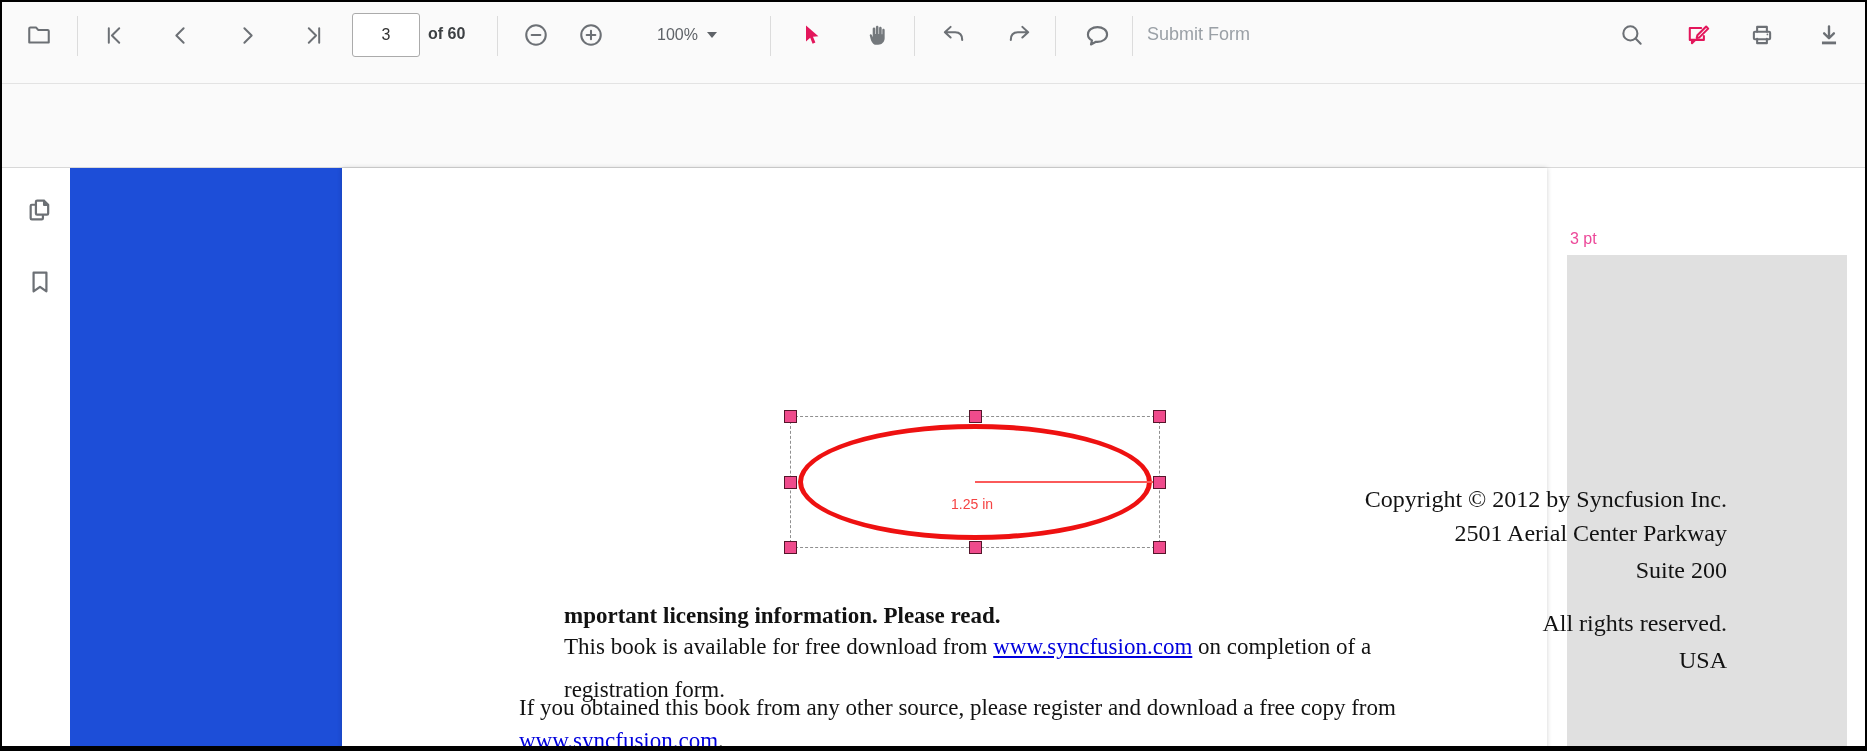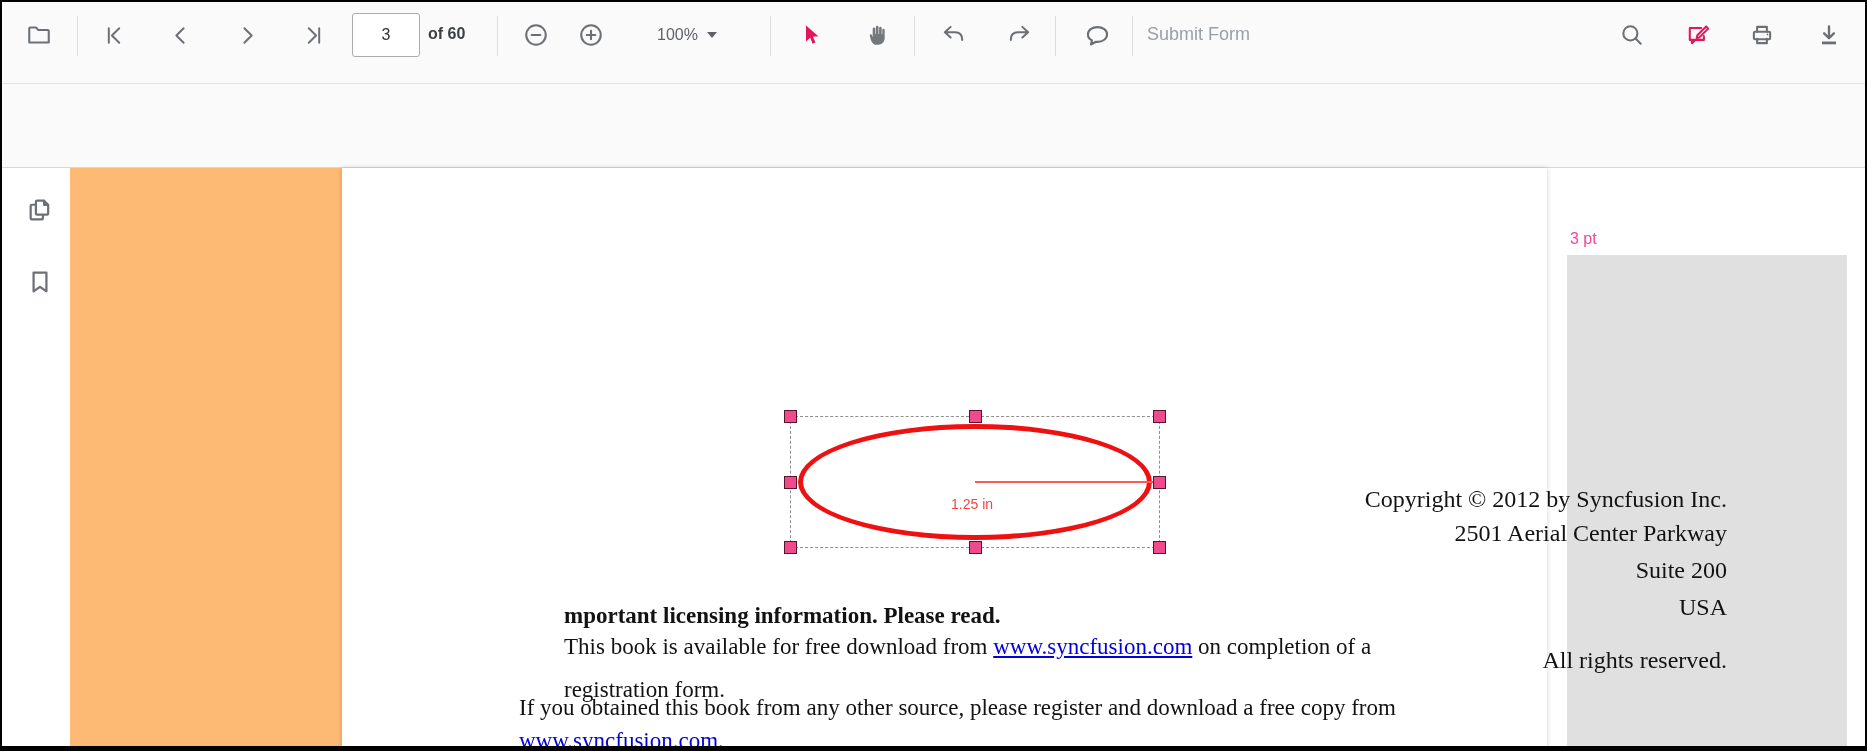--- a/index.html
+++ b/index.html
@@ -29,21 +29,21 @@
   .ofpages{position:absolute;left:426px;top:11px;height:42px;line-height:42px;font-size:16px;color:#3c4043;font-weight:600;}
   .submit{position:absolute;left:1145px;top:11px;height:42px;line-height:42px;font-size:18px;color:#9aa0a6;cursor:pointer;}
   .uly{font-size:19px;color:#5f6368;font-weight:600;}
   .colorbar{position:absolute;height:4px;border-radius:1px;top:127px;}
   .presscaret{position:absolute;left:1688px;top:98px;width:25px;height:38px;background:#d8d8d8;
       display:flex;align-items:center;justify-content:center;cursor:pointer;}
 
   
   #sidebar{position:absolute;left:0;top:166px;width:68px;bottom:0;background:#fff;}
   #sidebar .sbtn{position:absolute;left:38px;width:40px;height:40px;}
-  #viewport{position:absolute;left:68px;top:166px;width:1477px;bottom:0;background:#fdba74;}
+  #viewport{position:absolute;left:68px;top:166px;width:1477px;bottom:0;background:#1d4ed8;}
   #pdfpage{position:absolute;left:272px;top:0;width:1205px;height:585px;background:#fff;
       box-shadow:0 0 5px rgba(0,0,0,.18);}
   #rightgap{position:absolute;left:1545px;top:166px;right:0;bottom:0;background:#fff;}
   #grayblock{position:absolute;left:1565px;top:253px;width:280px;bottom:0;background:#e0e0e0;}
 
   
   #popup{position:absolute;left:1543px;top:143px;width:304px;height:76px;background:#fff;border-radius:2px;
       box-shadow:0 3px 9px rgba(0,0,0,.26);z-index:30;}
   #popup .title{position:absolute;left:25px;top:11px;font-size:15px;color:#3b3b3b;}
   .slider{position:absolute;left:25px;top:55px;width:262px;height:18px;cursor:pointer;}
@@ -339,22 +339,22 @@
   <div id="rightgap"></div>
   <div id="grayblock"></div>
 
   <div id="viewport">
     <div id="pdfpage">
 
       <div class="doc" id="addr">
         <div>Copyright © 2012 by Syncfusion Inc.</div>
         <div style="margin-top:8px">2501 Aerial Center Parkway</div>
         <div style="margin-top:11px">Suite 200</div>
+        <div style="margin-top:27px">All rights reserved.</div>
         <div style="margin-top:11px">USA</div>
-        <div style="margin-top:27px">All rights reserved.</div>
       </div>
 
       <div class="doc serifline" style="left:222px;top:435px;font-weight:bold">mportant licensing information. Please read.</div>
       <div class="doc serifline" style="left:222px;top:466px"><span>This book is available for free download from </span><a class="doclink">www.syncfusion.com</a><span> on completion of a</span></div>
       <div class="doc serifline" style="left:222px;top:509px">registration form.</div>
       <div class="doc serifline" style="left:177px;top:527px">If you obtained this book from any other source, please register and download a free copy from</div>
       <div class="doc serifline" style="left:177px;top:560px"><a class="doclink">www.syncfusion.com</a><span>.</span></div>
     </div>
   </div>
 

